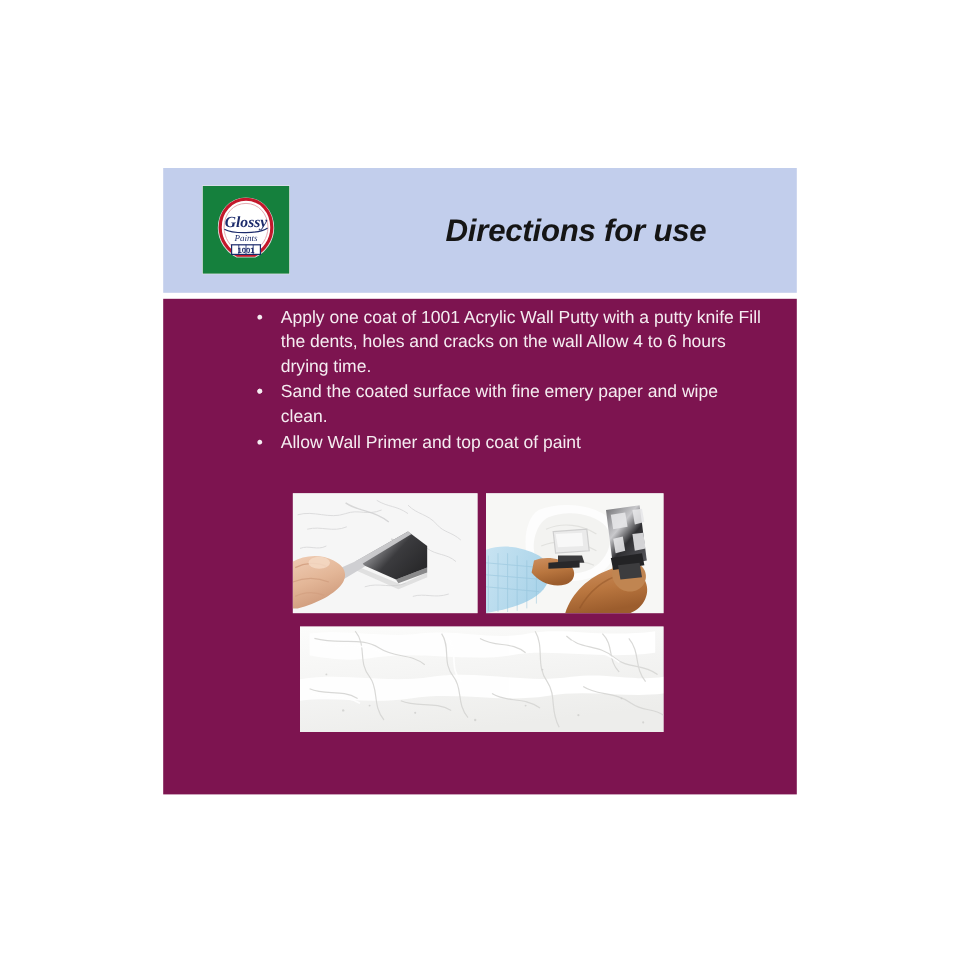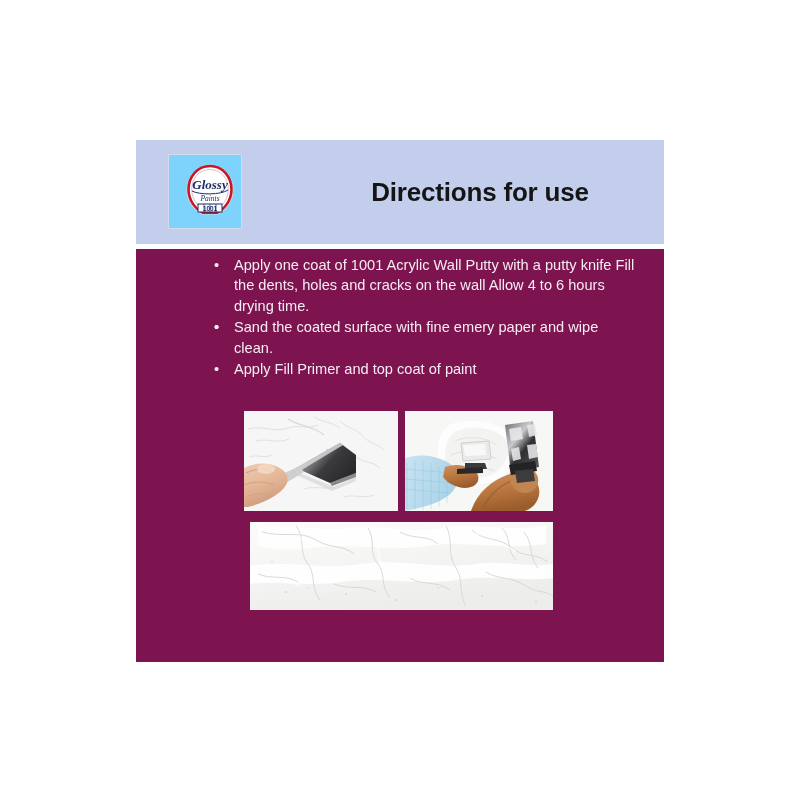--- a/index.html
+++ b/index.html
@@ -33,42 +33,43 @@
     display: flex;
     align-items: center;
   }
 
   .logo-box {
     position: absolute;
     left: 33px;
     top: 15px;
     width: 72px;
     height: 73px;
-    background: #7dd3fc;
+    background: #15803d;
     display: flex;
     align-items: center;
-    justify-content: flex-end;
+    justify-content: center;
     box-shadow: 0 0 0 0.5px #e8e8e8;
   }
   .logo-svg { display: block; }
 
   .page-title {
     position: absolute;
     left: 160px;
     top: 0;
     width: 368px;
     height: 104px;
     display: flex;
     align-items: center;
     justify-content: center;
     font-size: 26px;
     font-weight: bold;
     color: #151515;
     letter-spacing: -0.2px;
     white-space: nowrap;
+    font-style: italic;
   }
 
   
   .body-panel {
     position: absolute;
     left: 136px;
     top: 249px;
     width: 528px;
     height: 413px;
     background: #7d1450;
@@ -154,21 +155,21 @@
       </li>
       <li class="step-item">
         <span class="bullet">•</span>
       </li>
       <li class="step-item">
         <span class="bullet">•</span>
         <span>Sand the coated surface with fine emery paper and wipe clean.</span>
       </li>
       <li class="step-item">
         <span class="bullet">•</span>
-        <span>Apply Fill Primer and top coat of paint</span>
+        <span>Allow Wall Primer and top coat of paint</span>
       </li>
     </ul>
 
     <div class="photo photo-knife">
       <svg viewBox="0 0 154 100" preserveAspectRatio="none">
         <defs>
           <linearGradient id="bladeGrad" x1="0" y1="0" x2="1" y2="0.6">
             <stop offset="0%" stop-color="#e9e9ea"></stop>
             <stop offset="30%" stop-color="#9a9a9d"></stop>
             <stop offset="62%" stop-color="#3b3b3e"></stop>

